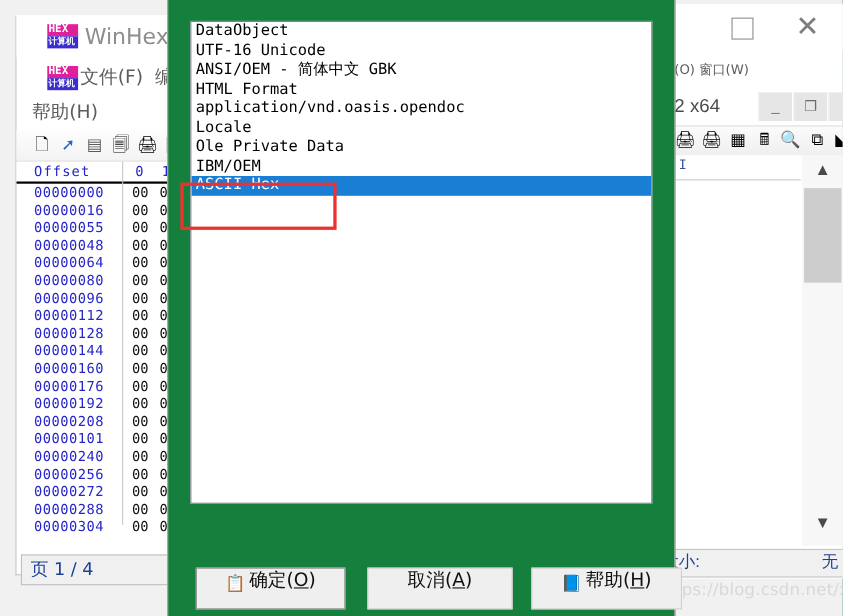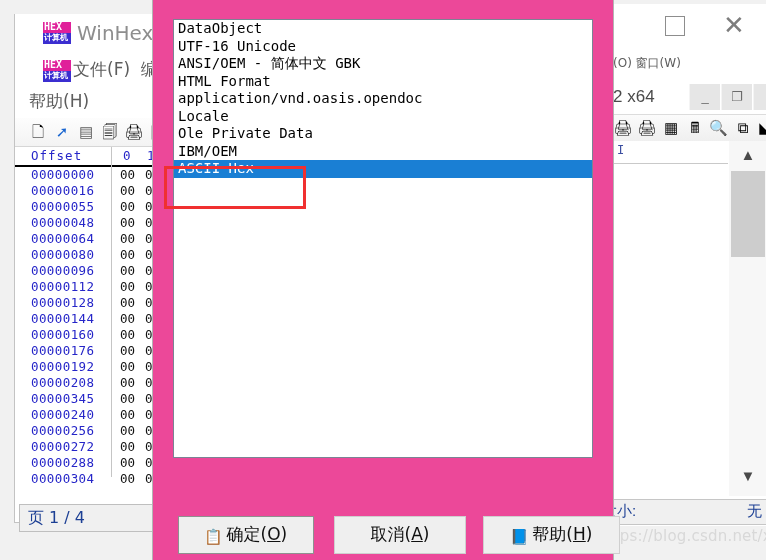--- a/index.html
+++ b/index.html
@@ -142,42 +142,42 @@
     background:#f0f0f0;border:1px solid #bfbfbf;
     color:#1c3f94;font-size:16px;line-height:24px;
     font-family:"DejaVu Sans","Liberation Sans",sans-serif;
     padding-left:34px;
   }
   #wh-status span{position:absolute;left:8px;top:1px;white-space:nowrap;}
 
   
   #dialog{
     position:absolute;left:152px;top:0px;width:460px;height:560px;
-    background:#ec4899;border:1px solid #b4b4b4;border-top:none;
+    background:#15803d;border:1px solid #b4b4b4;border-top:none;
   }
   #clipboard-list{
     position:absolute;left:20px;top:19px;width:418px;height:437px;
     background:#ffffff;border:1px solid #7b8394;overflow:hidden;
   }
   .cb-item{
     height:17.5px;line-height:17.5px;padding-left:4px;color:#000;
     font-size:14px;white-space:nowrap;
     font-family:"DejaVu Sans Mono","Liberation Mono",monospace;
   }
   .cb-item.sel{background:#1a7fd4;color:#ffffff;}
 
   #redbox{
     position:absolute;left:11px;top:166px;width:136px;height:37px;
     border:3px solid #f03030;pointer-events:none;
   }
 
   .dlg-btn{
     position:absolute;top:516px;height:36px;background:#efefef;
     border:1px solid #cfcfcf;
-    color:#101010;font-size:17px;line-height:34px;text-align:center;
+    color:#101010;font-size:17px;line-height:22px;text-align:center;
     white-space:nowrap;font-family:"DejaVu Sans","Liberation Sans",sans-serif;
   }
   #btn-ok{left:25px;width:134px;border:1px solid #8f8f8f;background:#efefef;}
   #btn-cancel{left:181px;width:130px;}
   #btn-help{left:330px;width:135px;}
   .dlg-btn .glyph{display:inline-block;vertical-align:-2px;margin-right:3px;font-size:15px;}
   .u{text-decoration:underline;}
 </style>
 </head>
 <body>
@@ -351,21 +351,21 @@
           <span class="off">00000192</span>
           <span class="b0">00</span>
           <span class="b1">00</span>
         </div>
         <div class="hexrow">
           <span class="off">00000208</span>
           <span class="b0">00</span>
           <span class="b1">00</span>
         </div>
         <div class="hexrow">
-          <span class="off">00000345</span>
+          <span class="off">00000101</span>
           <span class="b0">00</span>
           <span class="b1">00</span>
         </div>
         <div class="hexrow">
           <span class="off">00000240</span>
           <span class="b0">00</span>
           <span class="b1">00</span>
         </div>
         <div class="hexrow">
           <span class="off">00000256</span>

